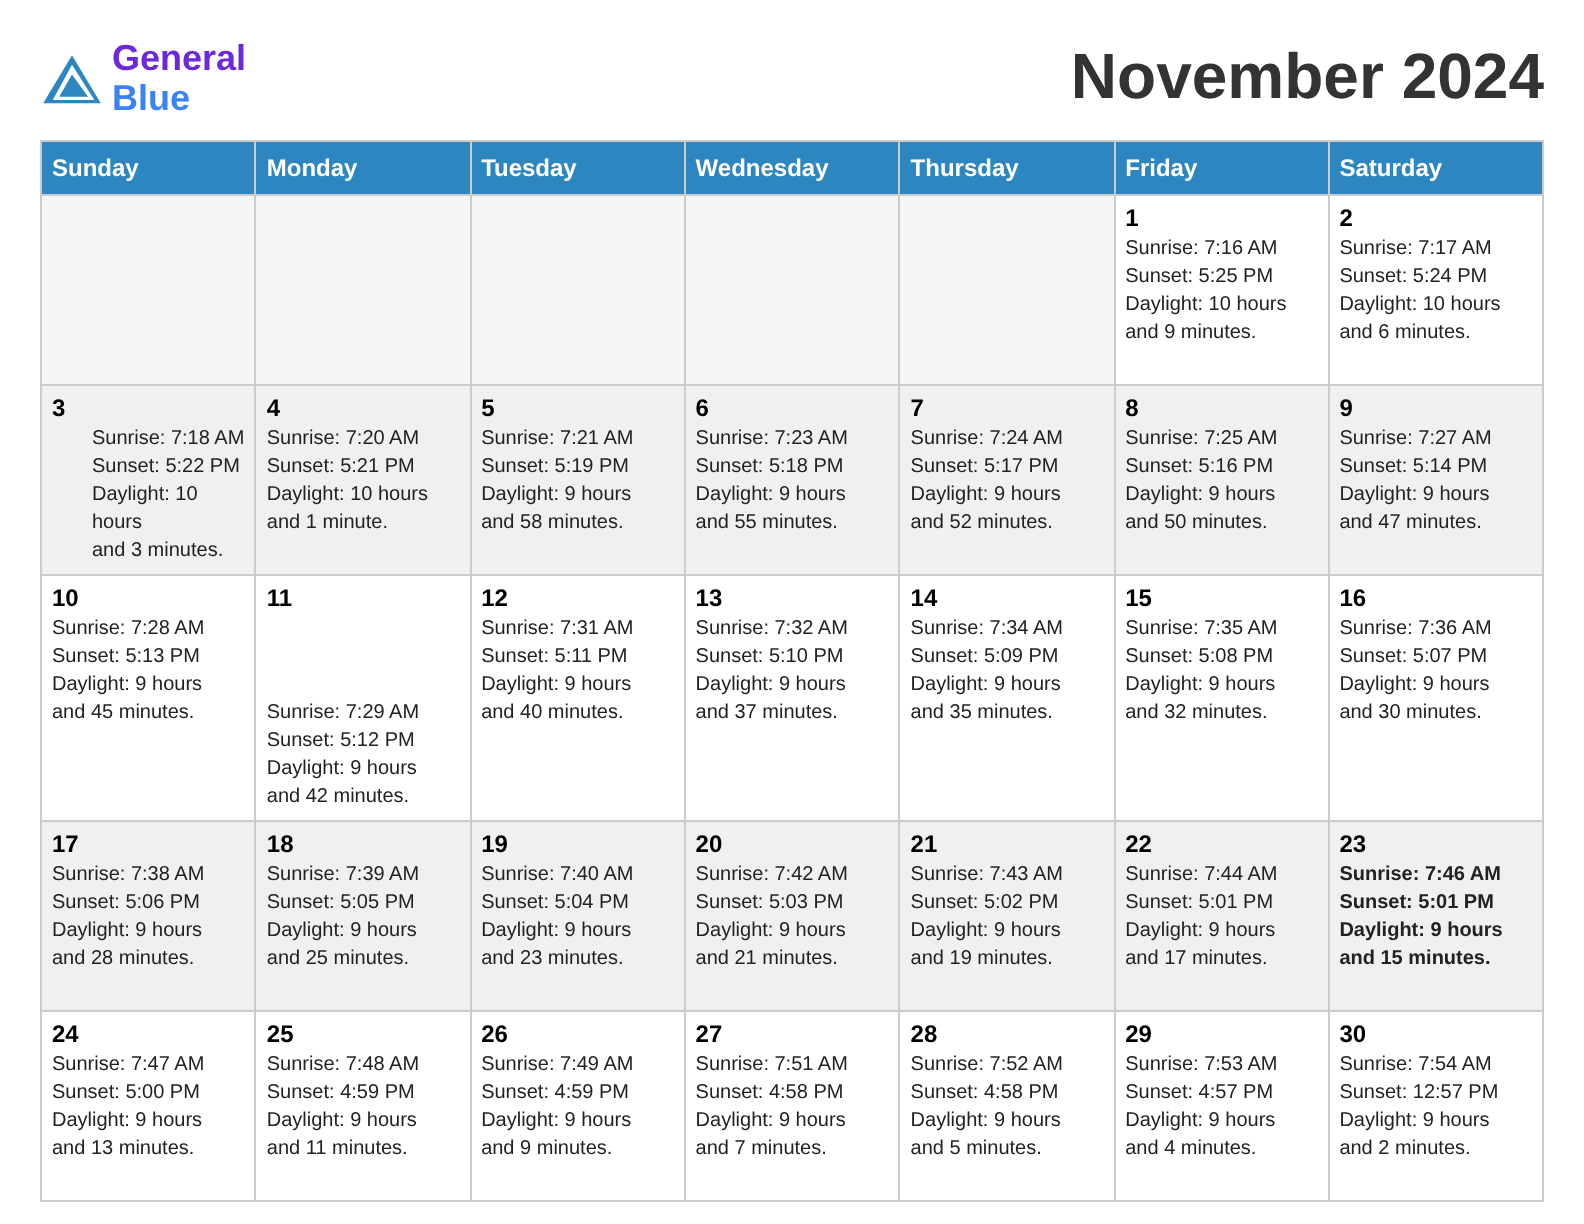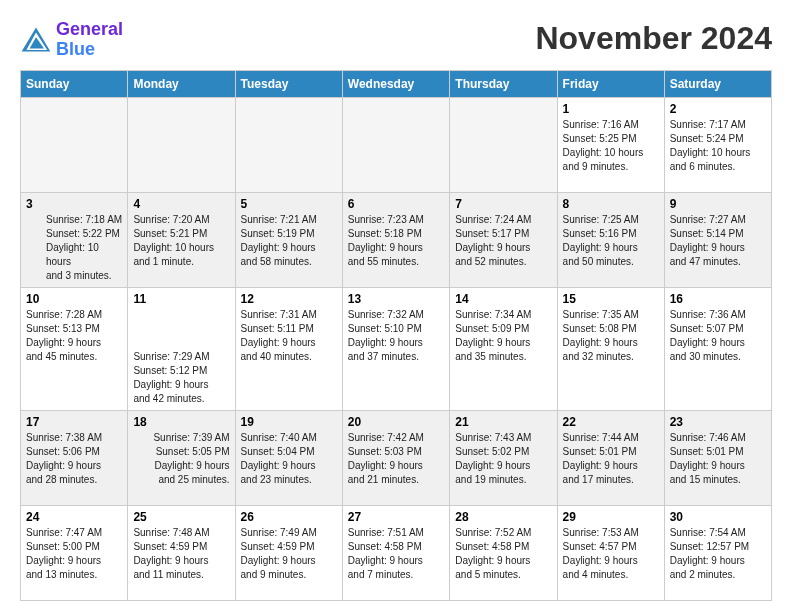--- a/index.html
+++ b/index.html
@@ -247,21 +247,21 @@
       <tr class="week-row">
         <td class="shade">
           <div class="day-num">17</div>
           <div class="day-info" style="white-space: pre-line;">Sunrise: 7:38 AM
 Sunset: 5:06 PM
 Daylight: 9 hours
 and 28 minutes.</div>
         </td>
         <td class="shade">
           <div class="day-num">18</div>
-          <div class="day-info" style="white-space: pre-line; text-align: right;">Sunrise: 7:39 AM
+          <div class="day-info" style="white-space: pre-line;">Sunrise: 7:39 AM
 Sunset: 5:05 PM
 Daylight: 9 hours
 and 25 minutes.</div>
         </td>
         <td class="shade">
           <div class="day-num">19</div>
           <div class="day-info" style="white-space: pre-line;">Sunrise: 7:40 AM
 Sunset: 5:04 PM
 Daylight: 9 hours
 and 23 minutes.</div>
@@ -282,21 +282,21 @@
         </td>
         <td class="shade">
           <div class="day-num">22</div>
           <div class="day-info" style="white-space: pre-line;">Sunrise: 7:44 AM
 Sunset: 5:01 PM
 Daylight: 9 hours
 and 17 minutes.</div>
         </td>
         <td class="shade">
           <div class="day-num">23</div>
-          <div class="day-info" style="white-space: pre-line;">Sunrise: 7:46 AM
+          <div class="day-info" style="white-space: pre-line; font-weight: bold;">Sunrise: 7:46 AM
 Sunset: 5:01 PM
 Daylight: 9 hours
 and 15 minutes.</div>
         </td>
       </tr>
       <tr class="week-row">
         <td class="">
           <div class="day-num">24</div>
           <div class="day-info" style="white-space: pre-line;">Sunrise: 7:47 AM
 Sunset: 5:00 PM

